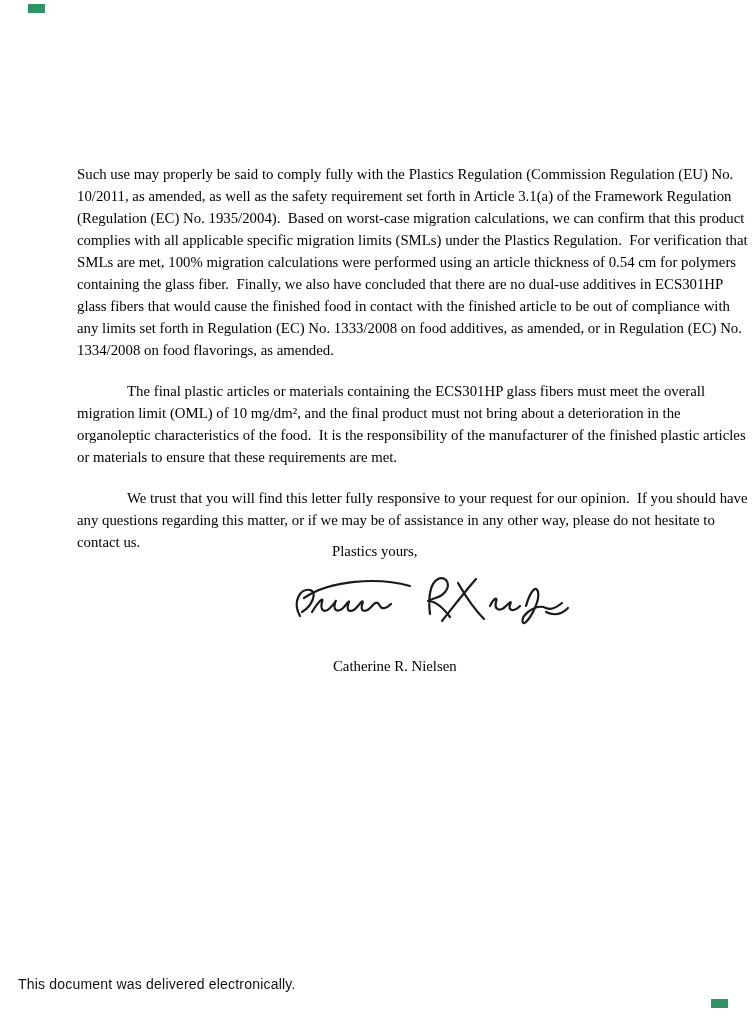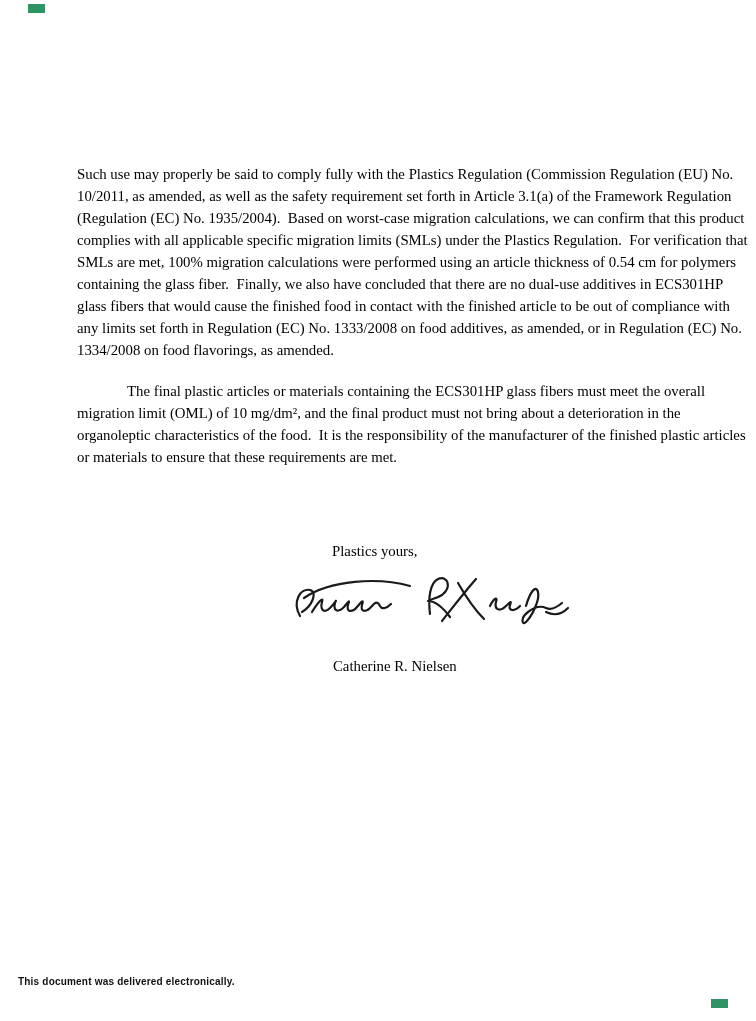--- a/index.html
+++ b/index.html
@@ -74,38 +74,39 @@
     left: 333px;
     top: 630px;
     font-size: 14.8px;
     margin-top: 28px;
   }
   .footer-note {
     position: absolute;
     left: 18px;
     top: 976px;
     font-family: "Liberation Sans", sans-serif;
-    font-size: 10px;
-    font-weight: 700;
+    font-size: 14px;
+    font-weight: 400;
     letter-spacing: 0.2px;
     color: #111111;
   }
 </style>
 </head>
 <body>
 
 <div class="page">
 
   <div class="marker marker-top"></div>
 
 
 
   <div class="body">
     <p>Such use may properly be said to comply fully with the Plastics Regulation (Commission Regulation (EU) No. 10/2011, as amended, as well as the safety requirement set forth in Article 3.1(a) of the Framework Regulation (Regulation (EC) No. 1935/2004).  Based on worst-case migration calculations, we can confirm that this product complies with all applicable specific migration limits (SMLs) under the Plastics Regulation.  For verification that SMLs are met, 100% migration calculations were performed using an article thickness of 0.54 cm for polymers containing the glass fiber.  Finally, we also have concluded that there are no dual-use additives in ECS301HP glass fibers that would cause the finished food in contact with the finished article to be out of compliance with any limits set forth in Regulation (EC) No. 1333/2008 on food additives, as amended, or in Regulation (EC) No. 1334/2008 on food flavorings, as amended.</p>
     <p class="p-indent">The final plastic articles or materials containing the ECS301HP glass fibers must meet the overall migration limit (OML) of 10 mg/dm², and the final product must not bring about a deterioration in the organoleptic characteristics of the food.  It is the responsibility of the manufacturer of the finished plastic articles or materials to ensure that these requirements are met.</p>
+    <p class="p-indent">We trust that you will find this letter fully responsive to your request for our opinion.  If you should have any questions regarding this matter, or if we may be of assistance in any other way, please do not hesitate to contact us.</p>
   </div>
 
   <div class="valediction">Plastics yours,</div>
 
   <svg class="signature" width="280" height="64" viewBox="0 0 280 64" fill="none" stroke="#1a1a1a" stroke-width="2.2" stroke-linecap="round" stroke-linejoin="round">
     <path d="M10,46 C2,32 10,18 20,20 C28,22 22,36 12,42"></path>
     <path d="M14,28 C40,10 88,7 120,16"></path>
     <path d="M22,42 C28,32 34,26 32,32 C30,40 34,44 40,38 C46,32 47,28 45,33 C43,41 48,43 54,37 C59,31 60,29 58,35 C56,42 62,43 67,37 C72,31 74,29 72,35 C70,42 76,43 82,36 C86,31 88,32 90,36 C92,40 97,38 101,34"></path>
     <path d="M140,44 C138,28 140,13 148,9 C158,5 162,17 152,25 C146,29 140,29 138,31 C146,31 154,39 160,47"></path>
     <path d="M186,9 C172,25 160,41 152,51"></path>

